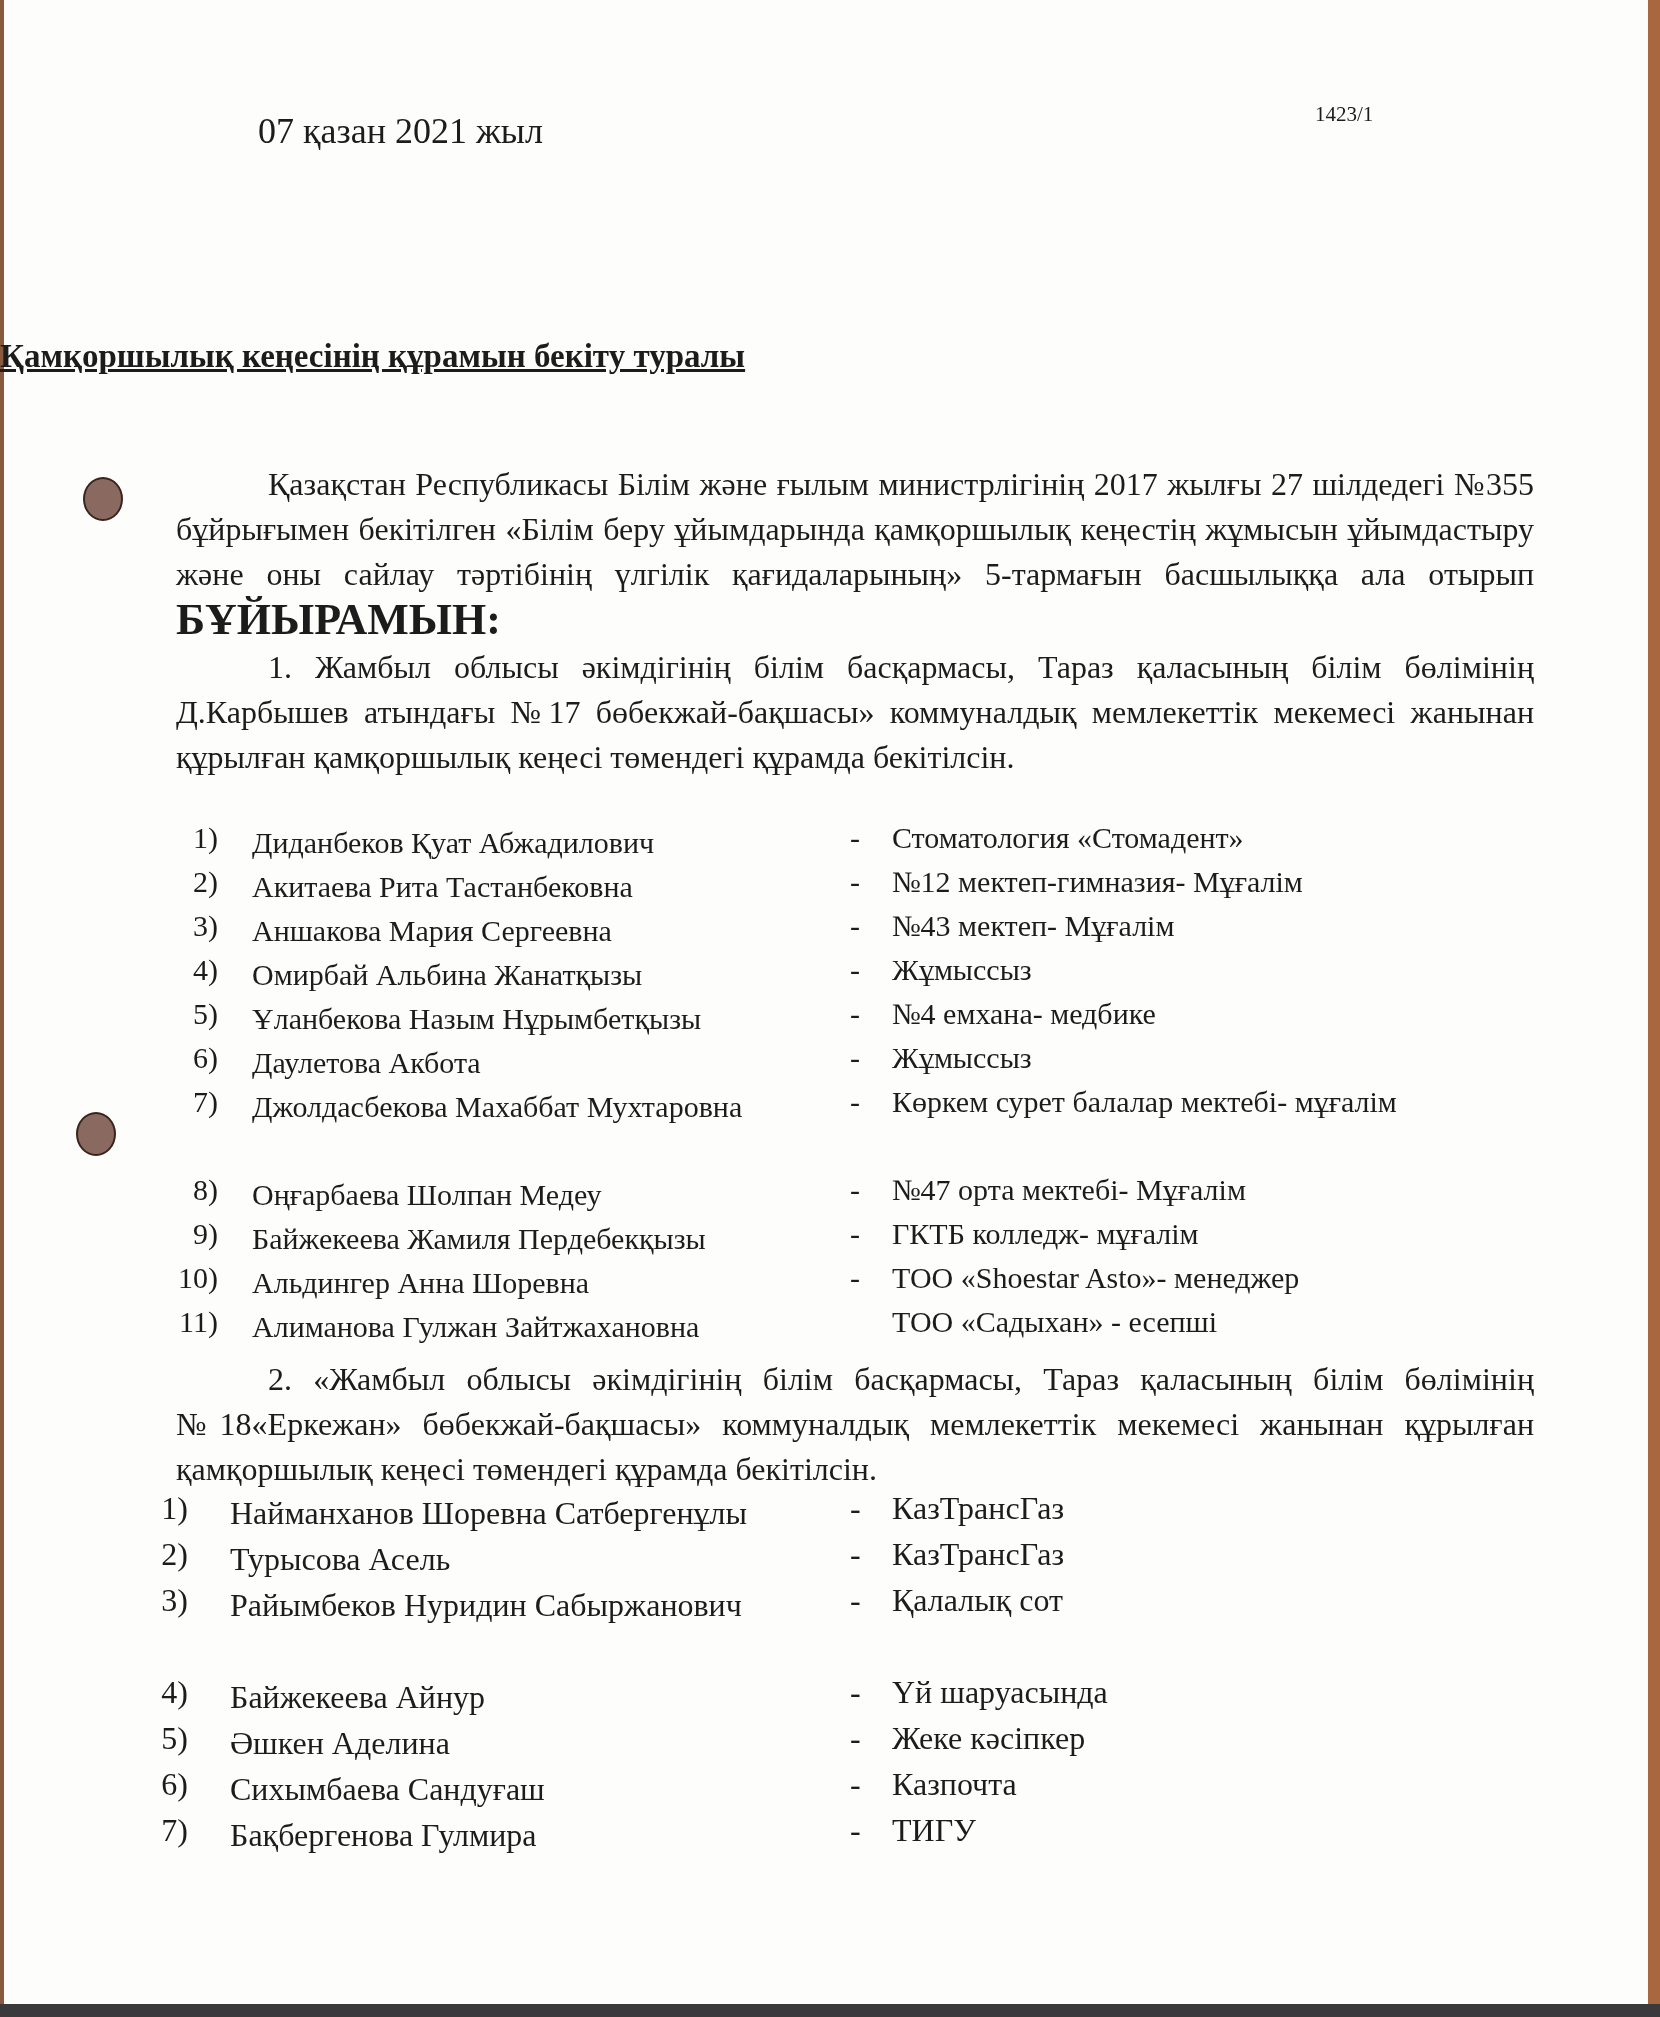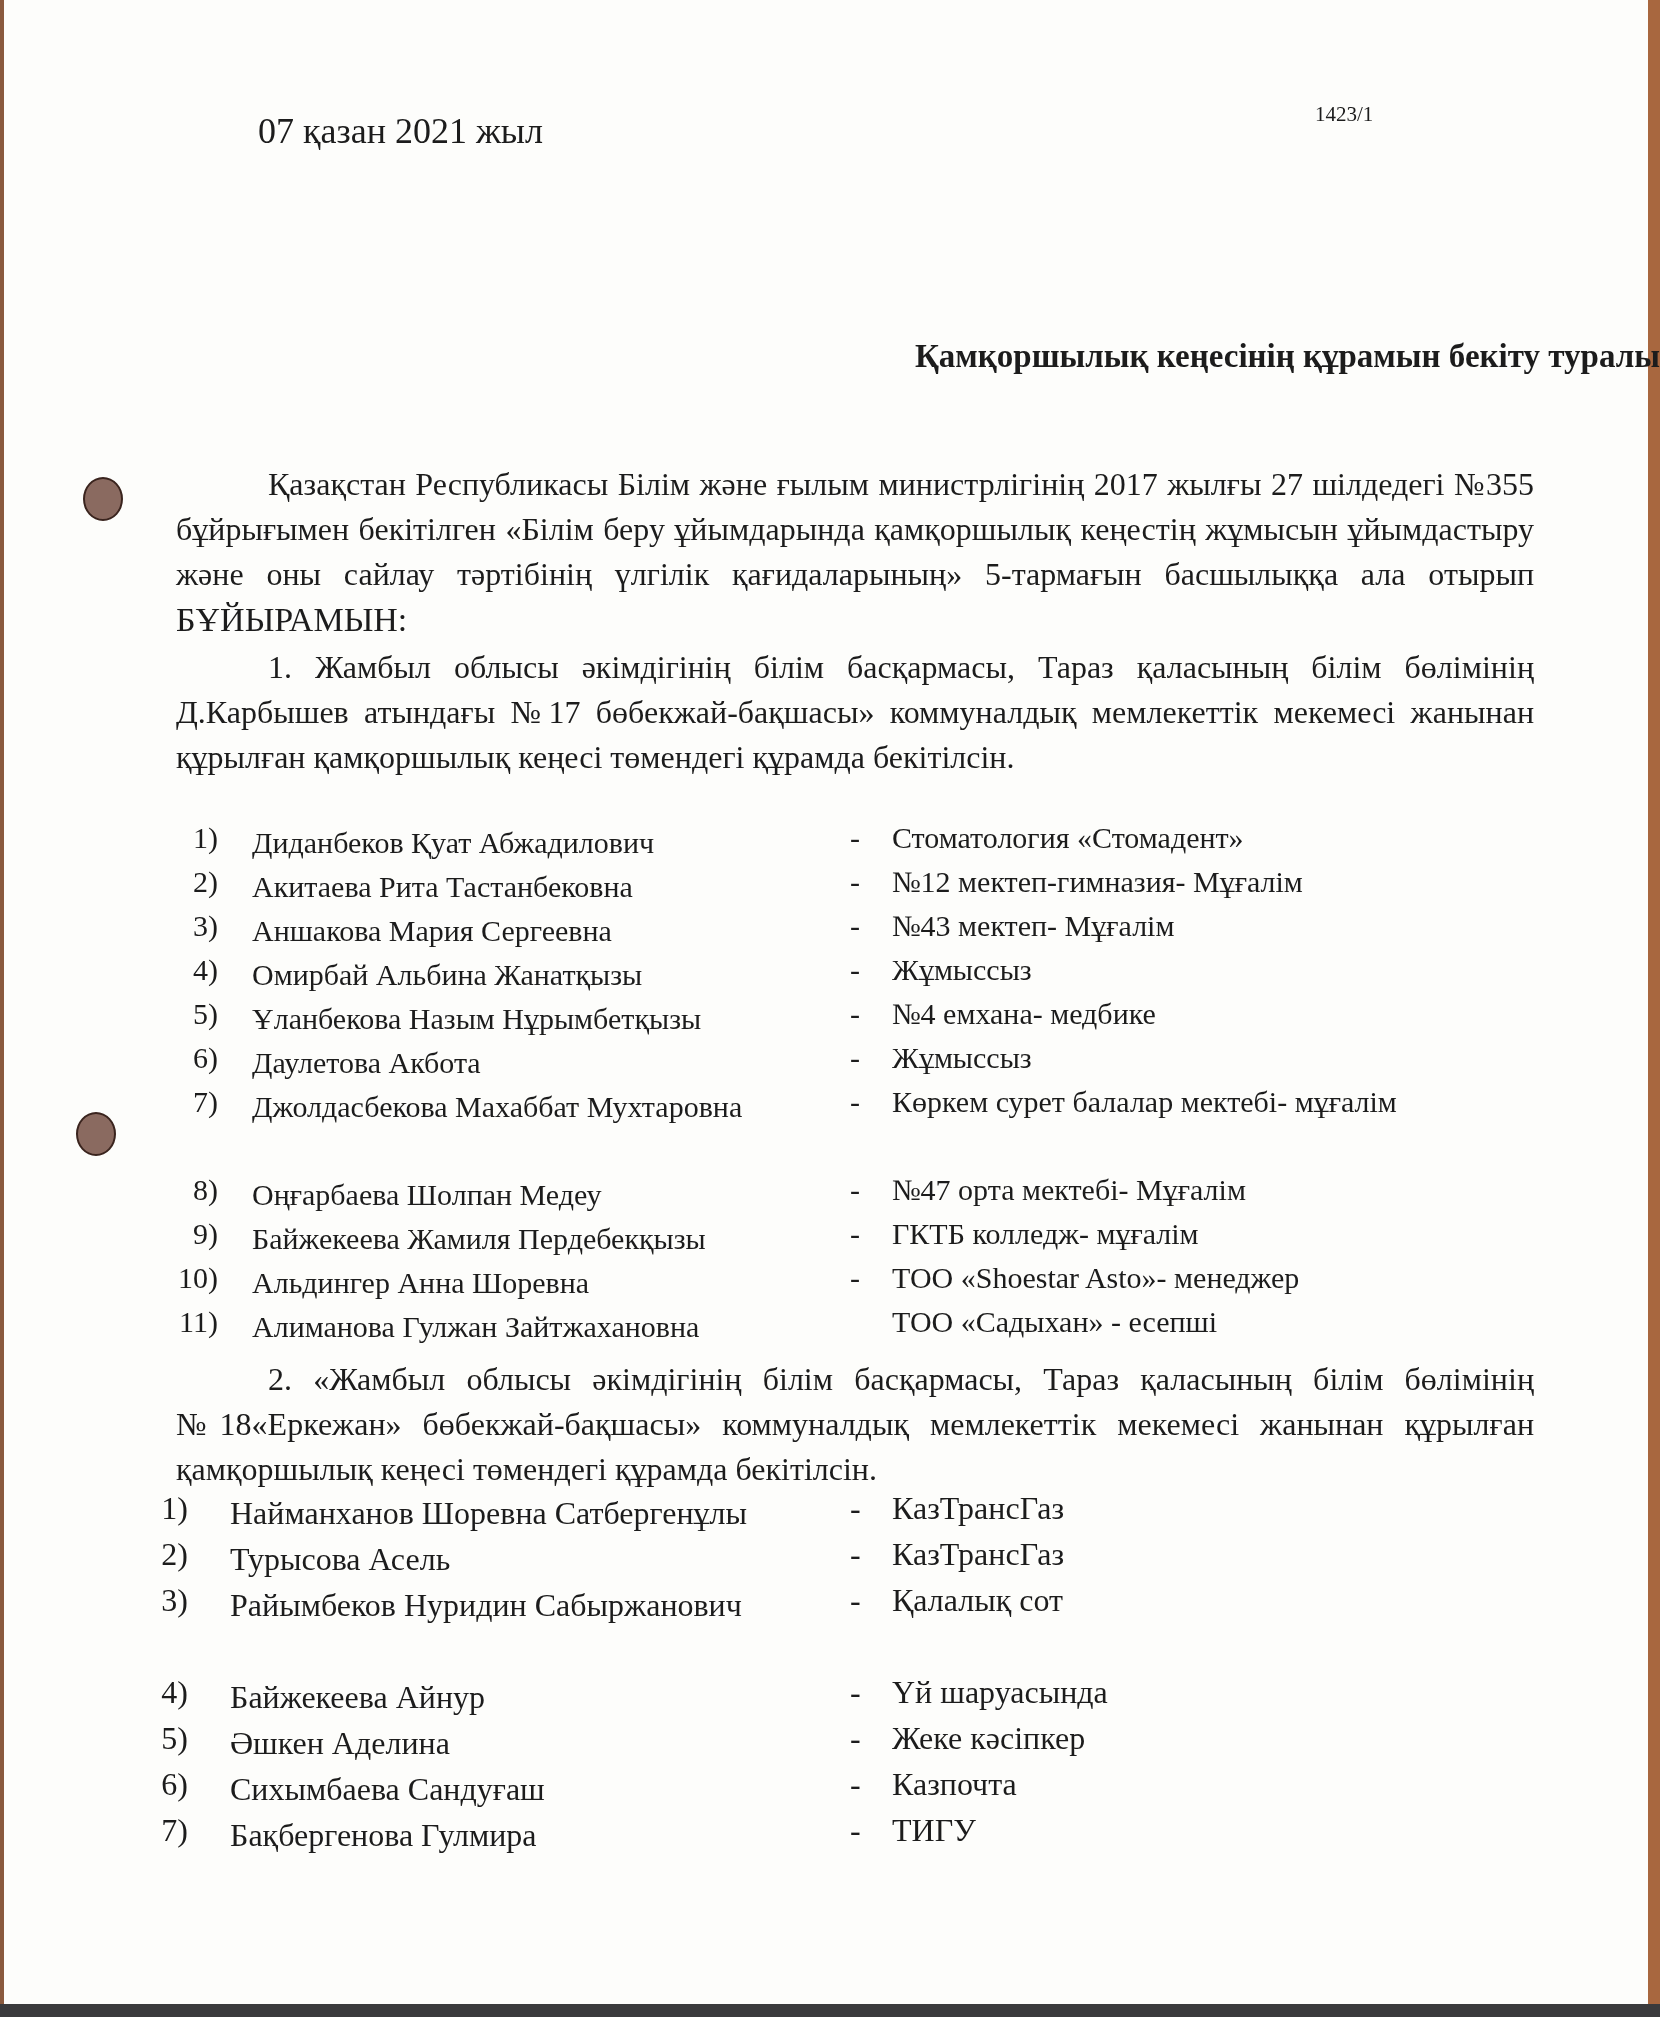--- a/index.html
+++ b/index.html
@@ -16,26 +16,26 @@
   .edge-left { position:absolute; left:0; top:0; width:4px; height:2017px; background:#8a5a3e; }
   .edge-right { position:absolute; left:1648px; top:0; width:12px; height:2017px; background:#a8673f; }
   .edge-bottom { position:absolute; left:0; top:2004px; width:1660px; height:13px; background:#3a3a3c; }
   .hole {
     position:absolute; width:36px; height:40px; border-radius:50%;
     background:#8a6a60; border:2px solid #3a241e;
   }
   .abs { position:absolute; white-space:nowrap; }
   .date { left:258px; top:110px; font-size:36px; }
   .docnum { left:1315px; top:102px; font-size:21px; }
-  .title { left:0; width:1660px; top:338px; text-align:right; font-size:33px; font-weight:bold; }
+  .title { left:0; width:1660px; top:338px; text-align:left; font-size:33px; font-weight:bold;text-decoration:underline; }
   .para {
     position:absolute; left:176px; width:1358px; font-size:32px; line-height:45px;
     text-align:justify; text-indent:92px;
   }
-  .para .strong { font-weight:normal; font-size:34px; }
+  .para .strong { font-weight:bold; font-size:44px; }
   .p-intro { top:462px; }
   .p1 { top:645px; }
   .p2 { top:1357px; }
   .list { position:absolute; margin:0; padding:0; list-style:none; font-size:30px; }
   .list1 { left:170px; top:821px; }
   .list2 { left:148px; top:1490px; font-size:32px; }
   .row { position:relative; height:44px; }
   .row.tall { height:88px; }
   .list2 .row { height:46px; }
   .list2 .row.tall { height:92px; }

